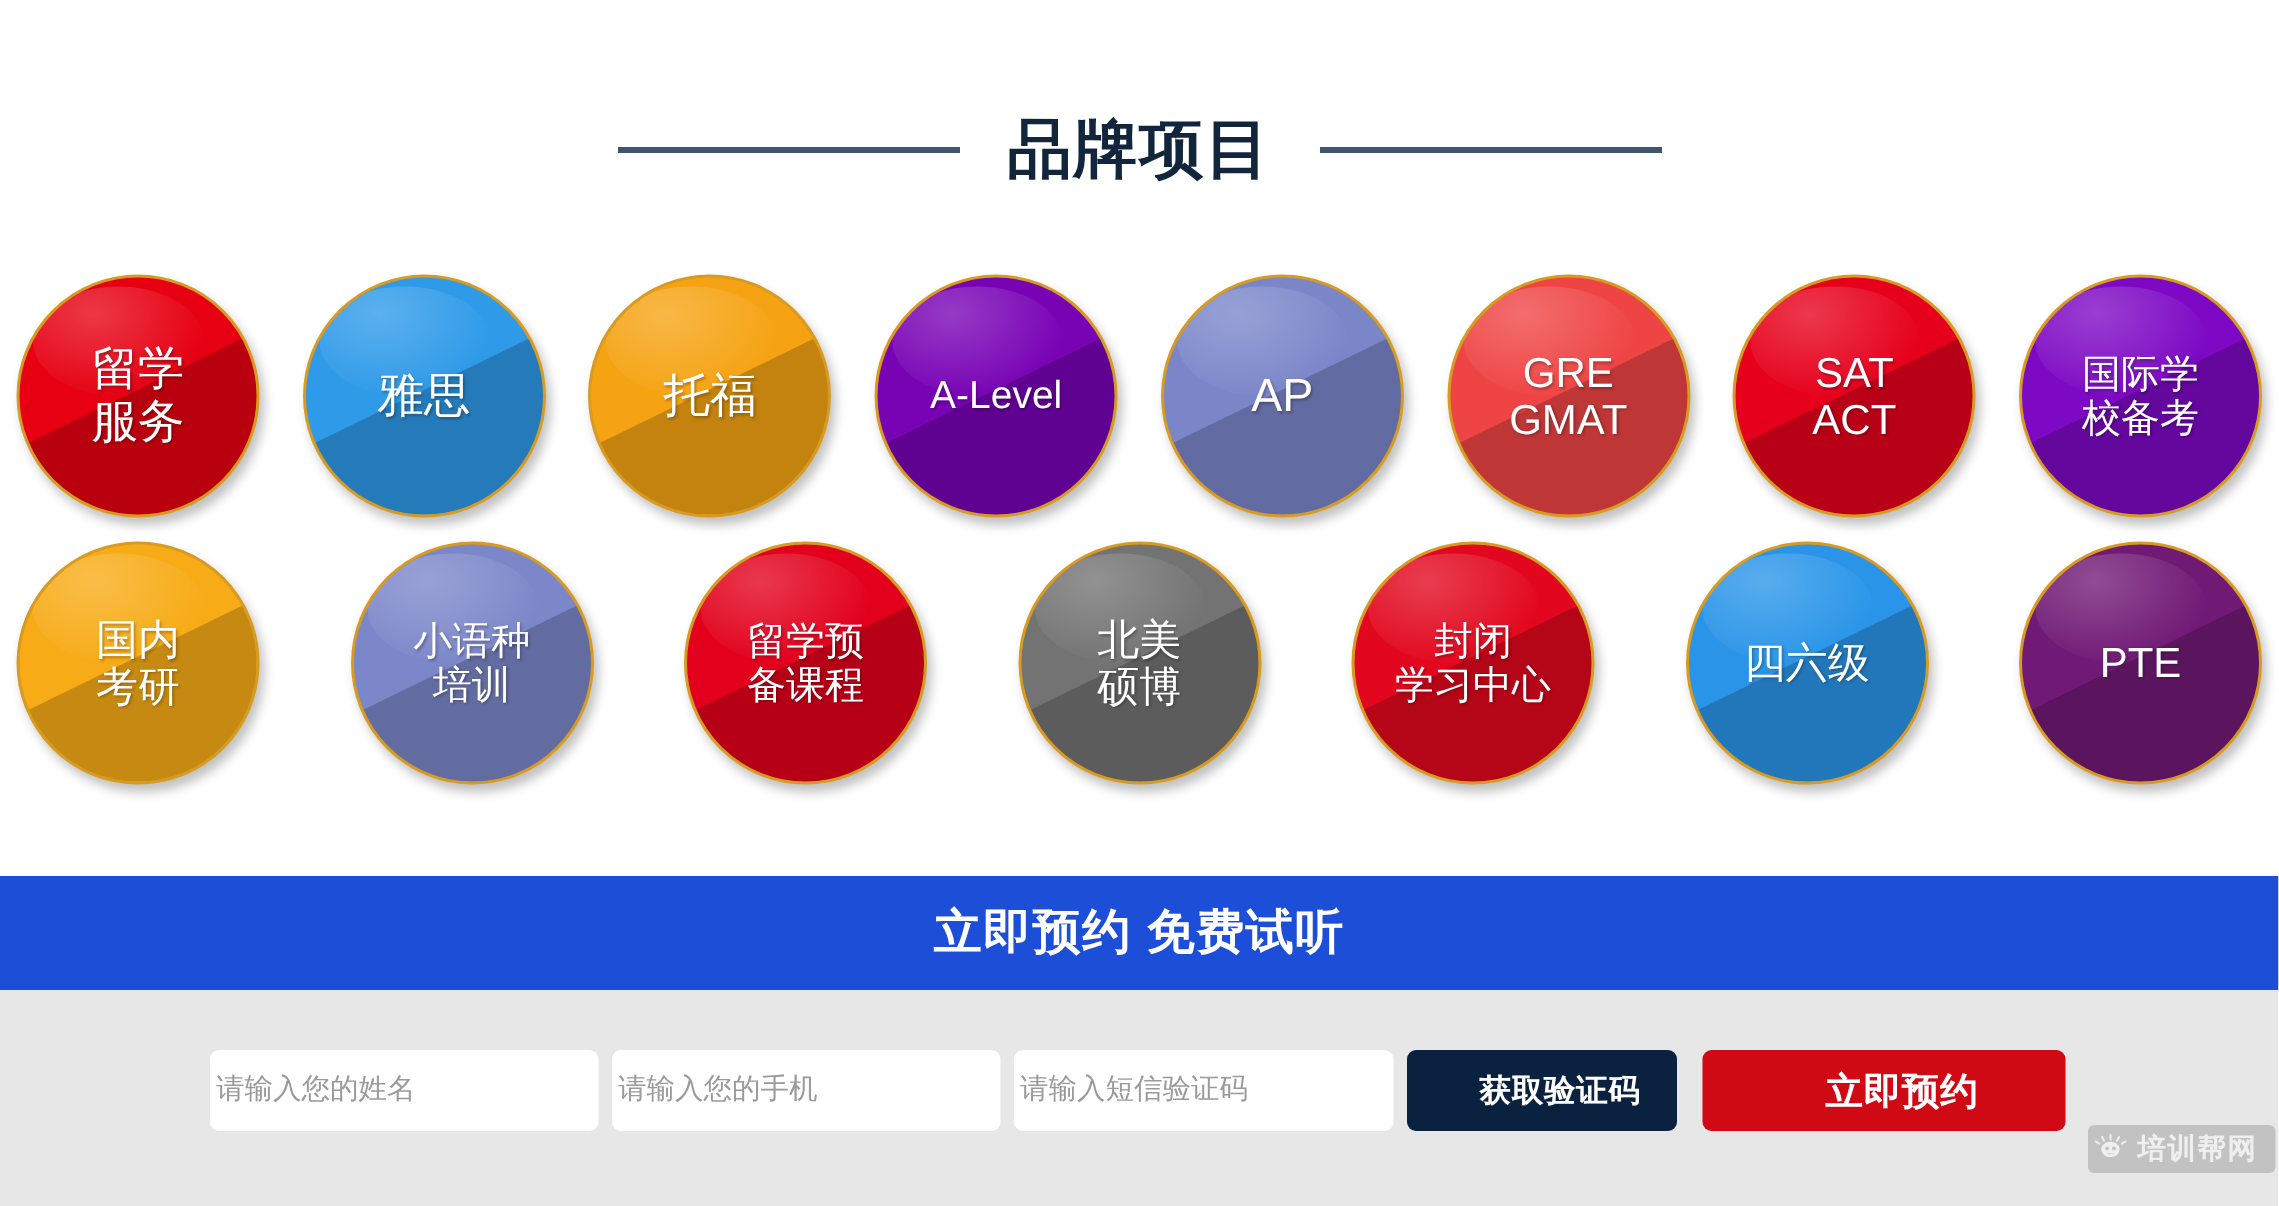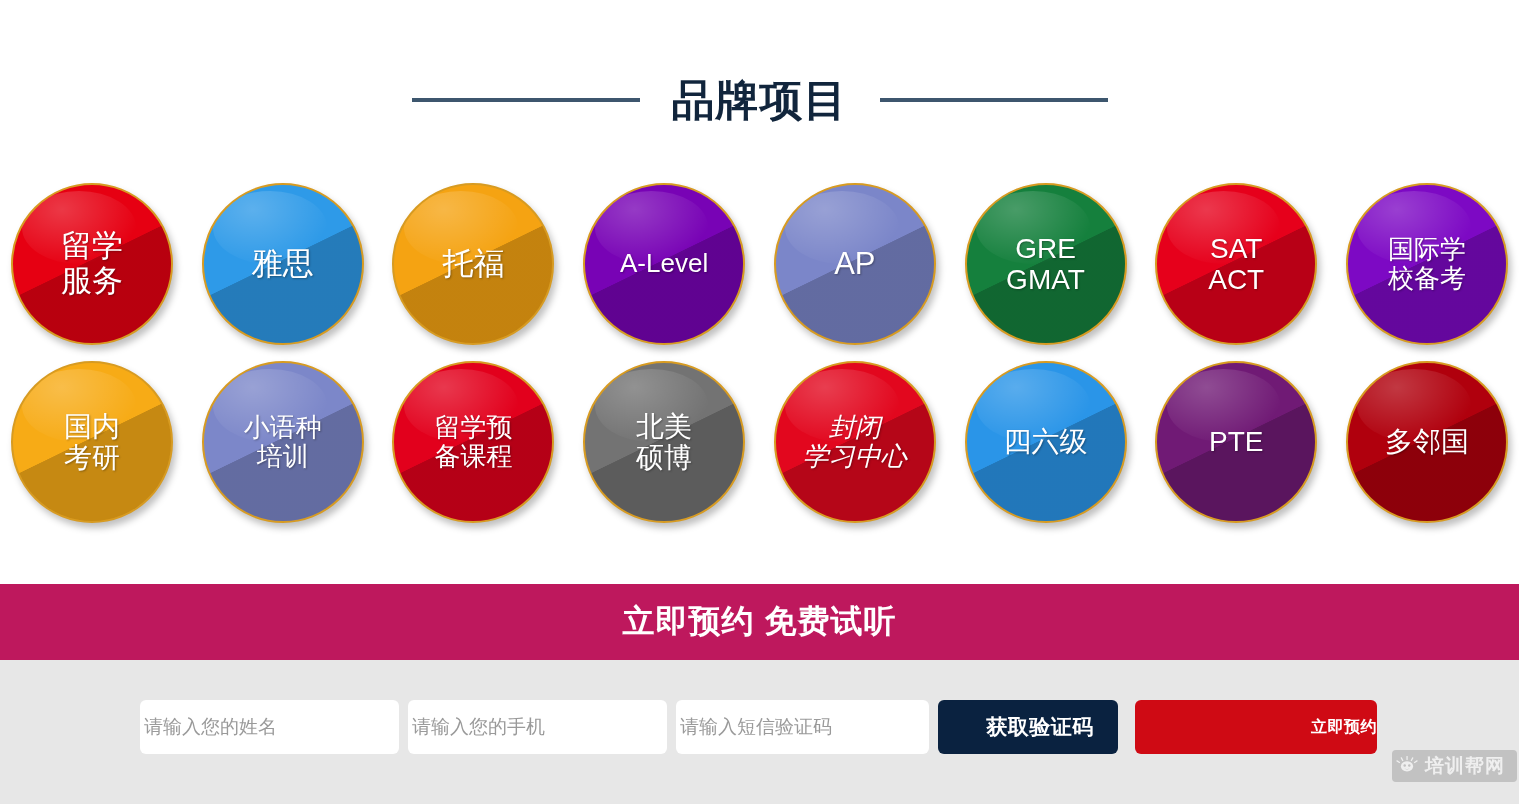--- a/index.html
+++ b/index.html
@@ -124,21 +124,21 @@
   .sz-2 { font-size: 28px; }
   .sz-3 { font-size: 26px; }
 
   
   .cta-banner {
     position: absolute;
     top: 584px;
     left: 0;
     width: 1519px;
     height: 76px;
-    background: #be185d;
+    background: #1d4ed8;
     display: flex;
     align-items: center;
     justify-content: center;
   }
   .cta-banner-text {
     color: #ffffff;
     font-size: 32px;
     font-weight: bold;
     letter-spacing: 1px;
   }
@@ -182,21 +182,21 @@
     border-radius: 6px;
     font-size: 21px;
     font-weight: bold;
     color: #ffffff;
     cursor: pointer;
     font-family: "Liberation Sans", "DejaVu Sans", sans-serif;
     letter-spacing: 0.5px;
     padding-left: 24px;
   }
   .btn-code { width: 180px; background: #0a2240; }
-  .btn-submit { width: 242px; background: #cf0a14; margin-left: 8px; font-size: 16px; text-align: right; }
+  .btn-submit { width: 242px; background: #cf0a14; margin-left: 8px; font-size: 25px; }
 
   
   .watermark {
     position: absolute;
     right: 2px;
     bottom: 2px;
     height: 32px;
     padding: 0 12px 0 4px;
     background: #bfbfbf;
     border-radius: 4px;
@@ -247,21 +247,21 @@
         <div class="bubble" style="background:#7803b5;">
           <span class="bubble-label sz-3">A-Level</span>
         </div>
       </div>
       <div class="bubble-wrap">
         <div class="bubble" style="background:#7b86c9;">
           <span class="bubble-label sz-1">AP</span>
         </div>
       </div>
       <div class="bubble-wrap">
-        <div class="bubble" style="background:#15803d;">
+        <div class="bubble" style="background:#ef4444;">
           <span class="bubble-label sz-2">GRE
 GMAT</span>
         </div>
       </div>
       <div class="bubble-wrap">
         <div class="bubble" style="background:#e6001b;">
           <span class="bubble-label sz-2">SAT
 ACT</span>
         </div>
       </div>
@@ -292,38 +292,33 @@
 备课程</span>
         </div>
       </div>
       <div class="bubble-wrap">
         <div class="bubble" style="background:#737373;">
           <span class="bubble-label sz-2">北美
 硕博</span>
         </div>
       </div>
       <div class="bubble-wrap">
-        <div class="bubble" style="background:#e2071e;font-style:italic;">
+        <div class="bubble" style="background:#e2071e;">
           <span class="bubble-label sz-3">封闭
 学习中心</span>
         </div>
       </div>
       <div class="bubble-wrap">
         <div class="bubble" style="background:#2a95e8;">
           <span class="bubble-label sz-2">四六级</span>
         </div>
       </div>
       <div class="bubble-wrap">
         <div class="bubble" style="background:#701a75;">
           <span class="bubble-label sz-2">PTE</span>
-        </div>
-      </div>
-      <div class="bubble-wrap">
-        <div class="bubble" style="background:#b0000d;">
-          <span class="bubble-label sz-2">多邻国</span>
         </div>
       </div>
     </div>
 
   </div>
 
   <div class="cta-banner">
     <span class="cta-banner-text">立即预约 免费试听</span>
   </div>
 

